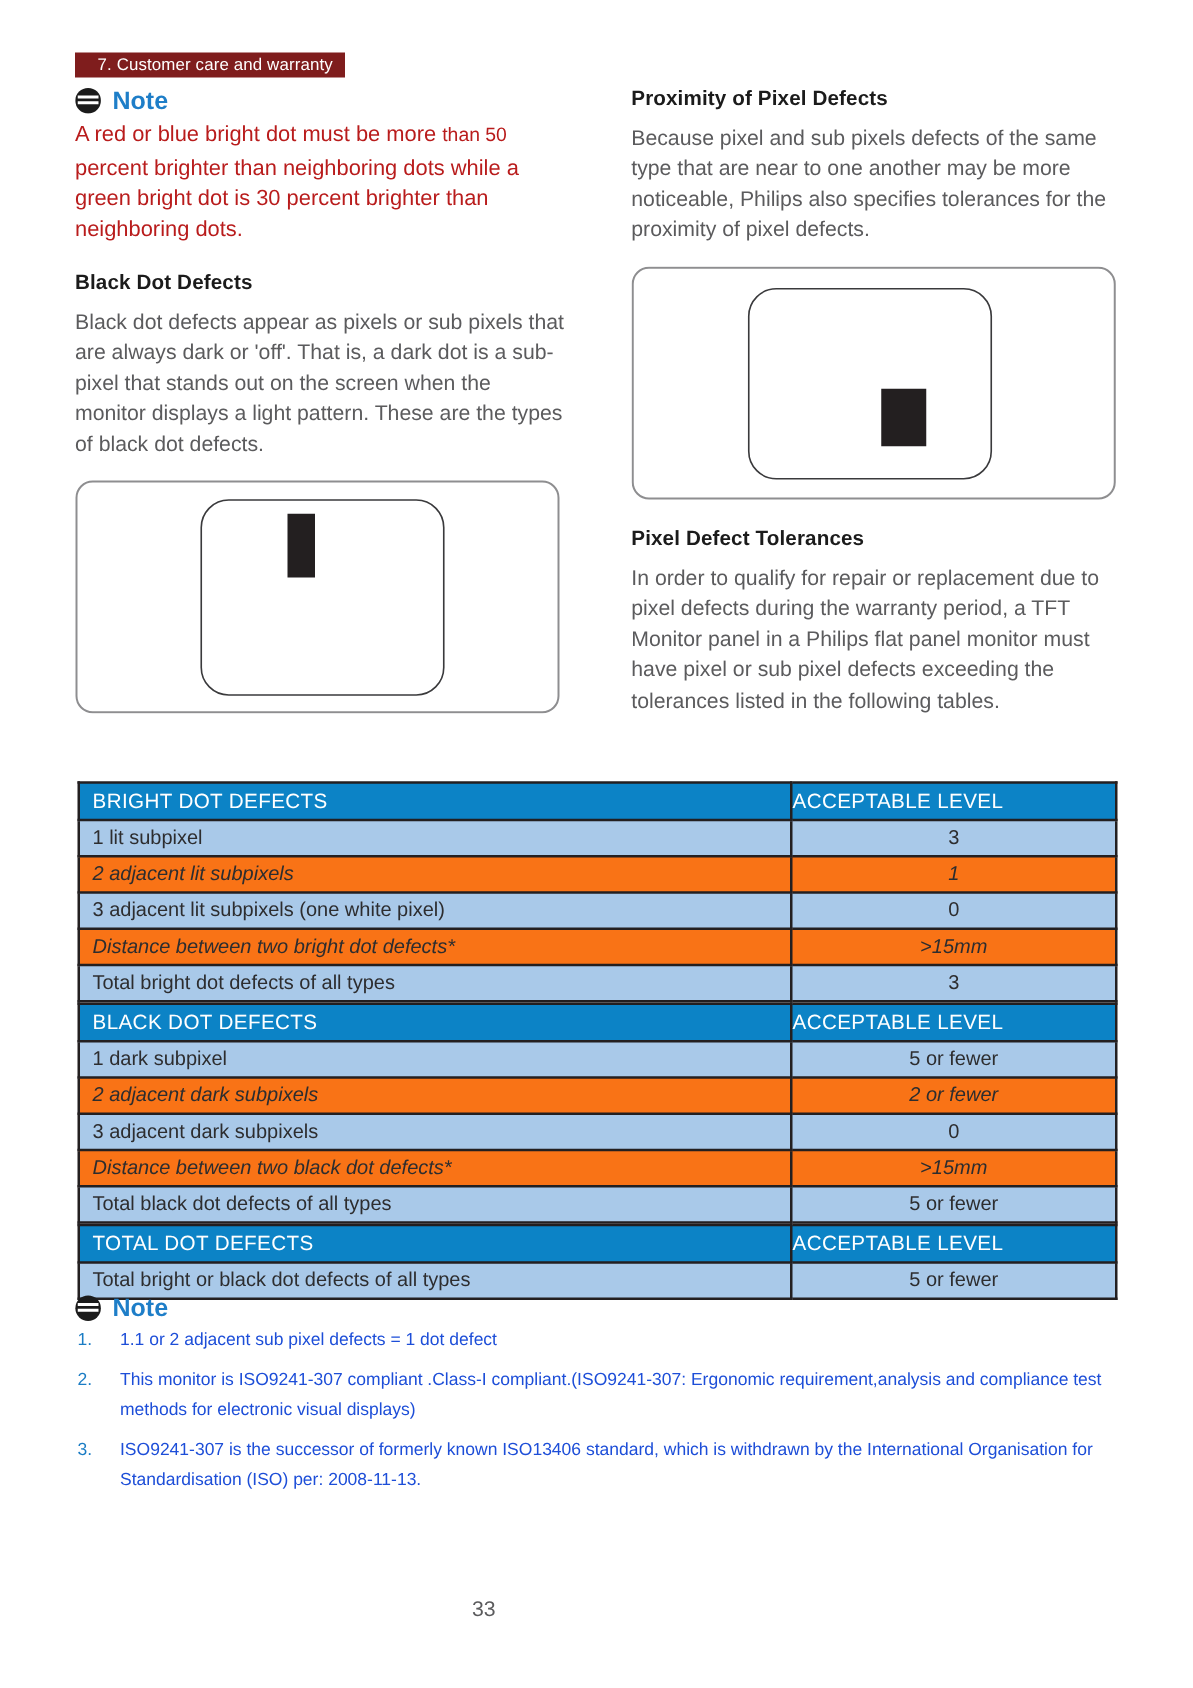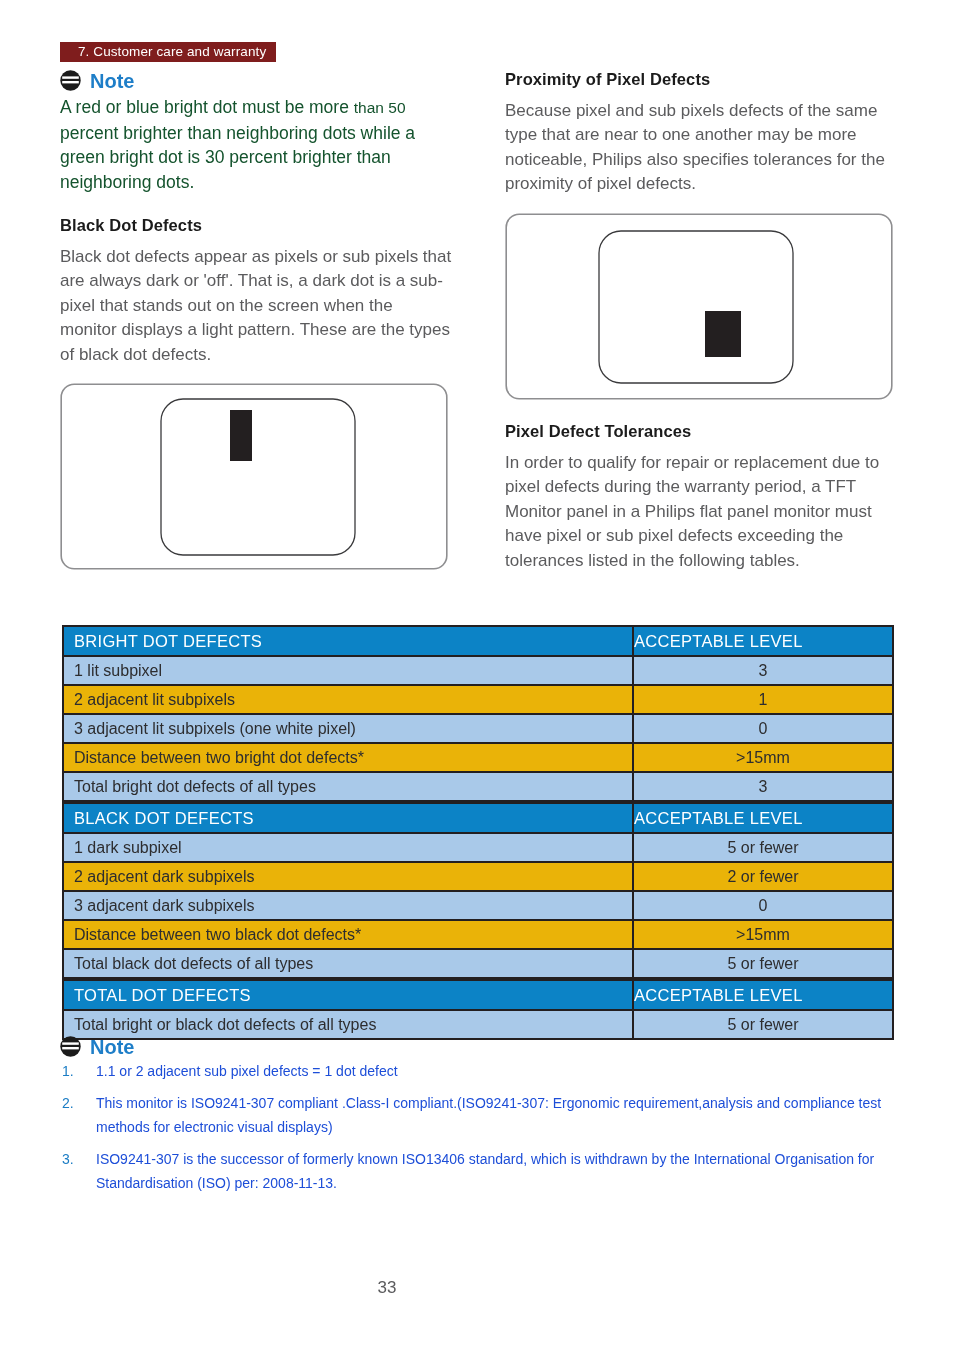--- a/index.html
+++ b/index.html
@@ -65,21 +65,21 @@
     flex: 0 0 21px;
     display: block;
   }
   .note-title {
     color: #1e7ec8;
     font-size: 20px;
     font-weight: bold;
     line-height: 1;
   }
   .note-body {
-    color: #14532d;
+    color: #b91c1c;
     font-size: 17.5px;
     line-height: 24.5px;
     margin: 0;
   }
   .note-body .small {
     font-size: 15.5px;
   }
 
   
   h2.sec {
@@ -140,21 +140,21 @@
     height: 28px;
   }
   table.defects thead th.level {
     padding-left: 0;
   }
   table.defects td.level {
     text-align: center;
     padding-left: 0;
   }
   table.defects tbody tr.odd  td { background: #a9c9e9; }
-  table.defects tbody tr.even td { background: #eab308; }
+  table.defects tbody tr.even td { background: #f97316; font-style: italic; }
 
   
   .footnote {
     position: absolute;
     left: 60px;
     top: 1036px;
     width: 835px;
   }
   .footnote .note-head { margin-bottom: 2px; }
   ol.fn {

